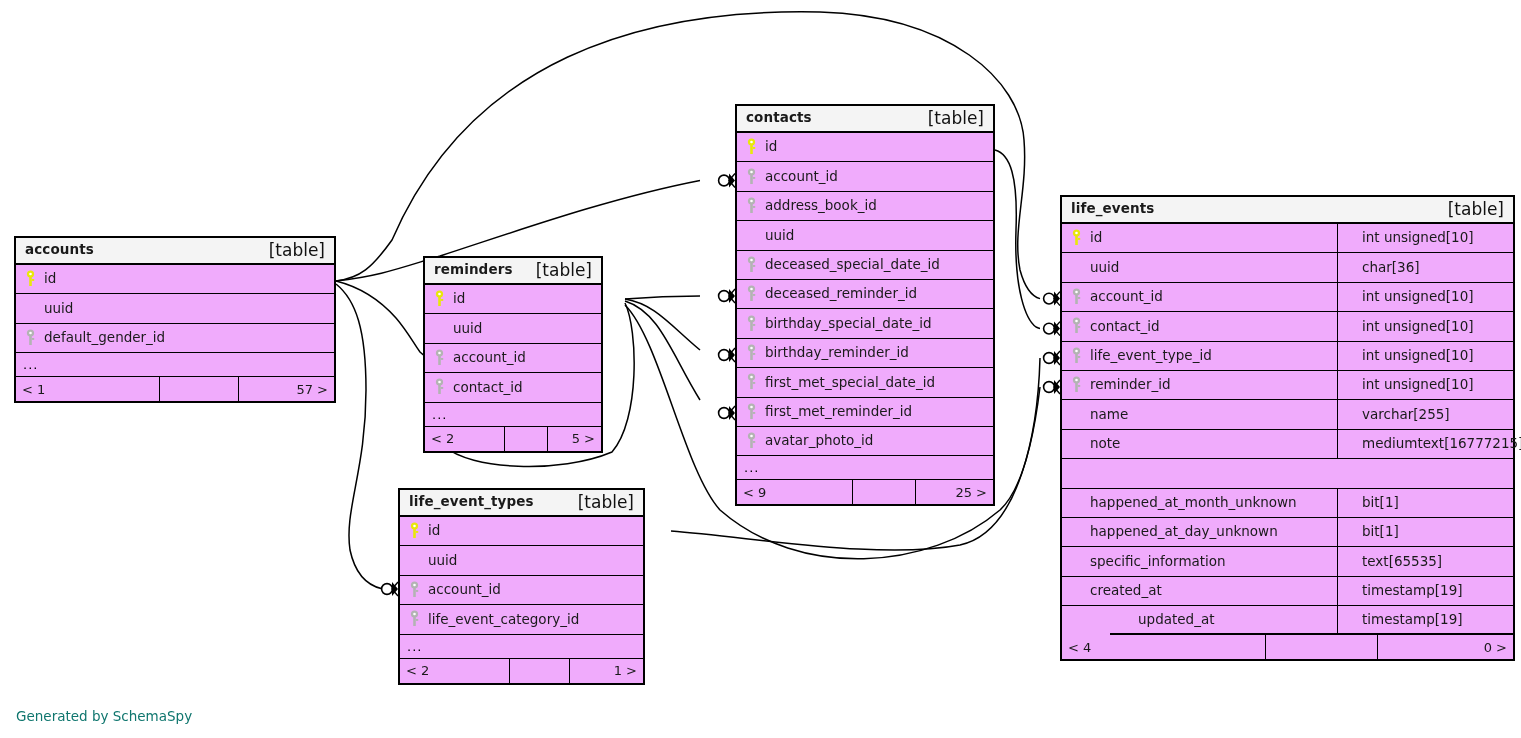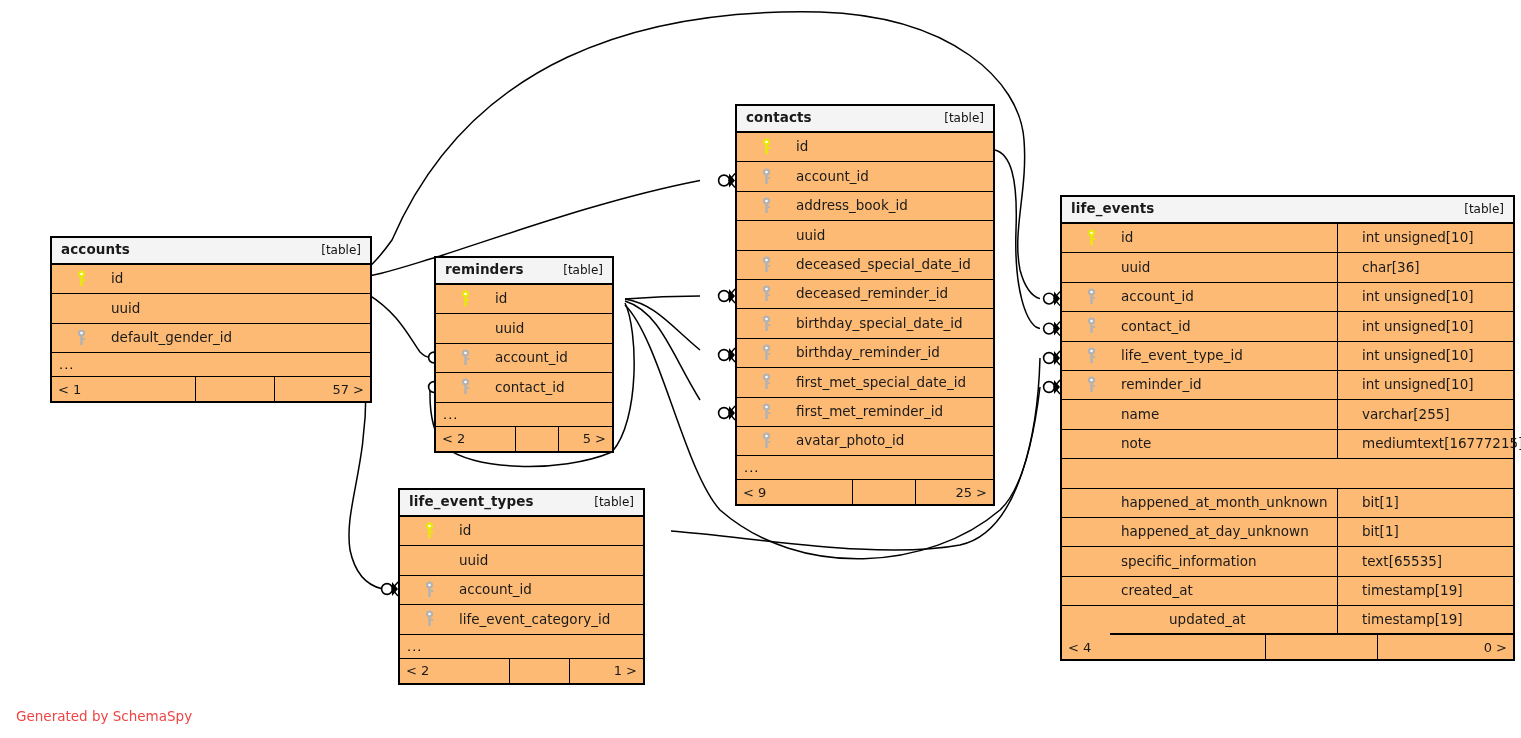--- a/index.html
+++ b/index.html
@@ -11,46 +11,46 @@
     font-family: "DejaVu Sans", sans-serif;
     position: relative;
     overflow: hidden;
     color: #1a1a1a;
   }
   #canvas { position:absolute; inset:0; width:1521px; height:738px; }
   #edges { position:absolute; left:0; top:0; width:1521px; height:738px; pointer-events:none; }
 
   .table-box {
     position: absolute;
-    background: #fdba74;
+    background: #f0abfc;
     border: 2.5px solid #000000;
     font-size: 13.5px;
     line-height: 1;
   }
   .tbl-header {
     display:flex; align-items:center; justify-content:space-between;
     background:#f4f4f4;
     border-bottom: 2px solid #000;
     padding: 6px 9px 7px 9px;
     height: 27px;
   }
   .tbl-name { font-weight: bold; font-size:13.5px; letter-spacing:0.1px; }
-  .tbl-tag  { font-size:12px; color:#111; }
+  .tbl-tag  { font-size:17px; color:#111; }
 
   .col-row {
     display:flex; align-items:stretch;
     border-bottom: 1px solid #000;
     height: 29.4px;
   }
   .col-row.last-col { border-bottom: 2px solid #000; margin-left: 48px; }
   .col-name {
     flex: 1 1 auto;
     display:flex; align-items:center;
-    padding-left: 24px;
-    gap: 22px;
+    padding-left: 9px;
+    gap: 6px;
     min-width:0;
   }
   .col-type {
     flex: 0 0 auto;
     display:flex; align-items:center;
     padding-left: 24px;
     border-left: 1px solid #000;
     width: 176px;
     font-size:13.5px;
   }
@@ -73,21 +73,21 @@
     display:flex; align-items:center;
     font-size:13px;
     padding: 0 6px;
   }
   .foot-left  { flex: 0 0 45%; justify-content:flex-start; }
   .foot-mid   { flex: 0 0 25%; border-left:1px solid #000; border-right:1px solid #000; }
   .foot-right { flex: 1 1 auto; justify-content:flex-end; }
 
   #credit {
     position:absolute; left:16px; top:708px;
-    font-size:13.5px; color:#ef4444;
+    font-size:13.5px; color:#0f766e;
   }
 </style>
 </head>
 <body>
 
 <div id="canvas">
 
   <svg id="edges" viewBox="0 0 1521 738" xmlns="http://www.w3.org/2000/svg">
     <defs>
       <g id="cf">
@@ -133,21 +133,21 @@
       <use href="#cf" x="445" y="387"></use>
       <use href="#cf" x="398" y="589"></use>
       <use href="#cf" x="1060" y="298.6"></use>
       <use href="#cf" x="1060" y="328.6"></use>
       <use href="#cf" x="1060" y="358"></use>
       <use href="#cf" x="1060" y="387"></use>
     </g>
   </svg>
 
   <div id="tables-layer">
-      <div class="table-box" style="left: 14px; top: 236px; width: 322px; margin-left: 36px;">
+      <div class="table-box" style="left: 14px; top: 236px; width: 322px;">
         <div class="tbl-header">
           <span class="tbl-name">accounts</span>
           <span class="tbl-tag">[table]</span>
         </div>
         <div class="col-row">
           <span class="col-name">
             <span class="keyslot">
               <svg width="11" height="18" viewBox="0 0 11 18">
                 <circle cx="5.5" cy="4" r="3.6" fill="#e8e80a"></circle>
                 <circle cx="5.5" cy="4" r="1.3" fill="#fff"></circle>
@@ -177,21 +177,21 @@
             <span class="col-label">default_gender_id</span>
           </span>
         </div>
         <div class="more-row">...</div>
         <div class="foot-row">
           <span class="foot-cell foot-left">&lt; 1</span>
           <span class="foot-cell foot-mid"></span>
           <span class="foot-cell foot-right">57 &gt;</span>
         </div>
       </div>
-      <div class="table-box" style="left: 434px; top: 256px; width: 180px;">
+      <div class="table-box" style="left: 423px; top: 256px; width: 180px;">
         <div class="tbl-header">
           <span class="tbl-name">reminders</span>
           <span class="tbl-tag">[table]</span>
         </div>
         <div class="col-row">
           <span class="col-name">
             <span class="keyslot">
               <svg width="11" height="18" viewBox="0 0 11 18">
                 <circle cx="5.5" cy="4" r="3.6" fill="#e8e80a"></circle>
                 <circle cx="5.5" cy="4" r="1.3" fill="#fff"></circle>

